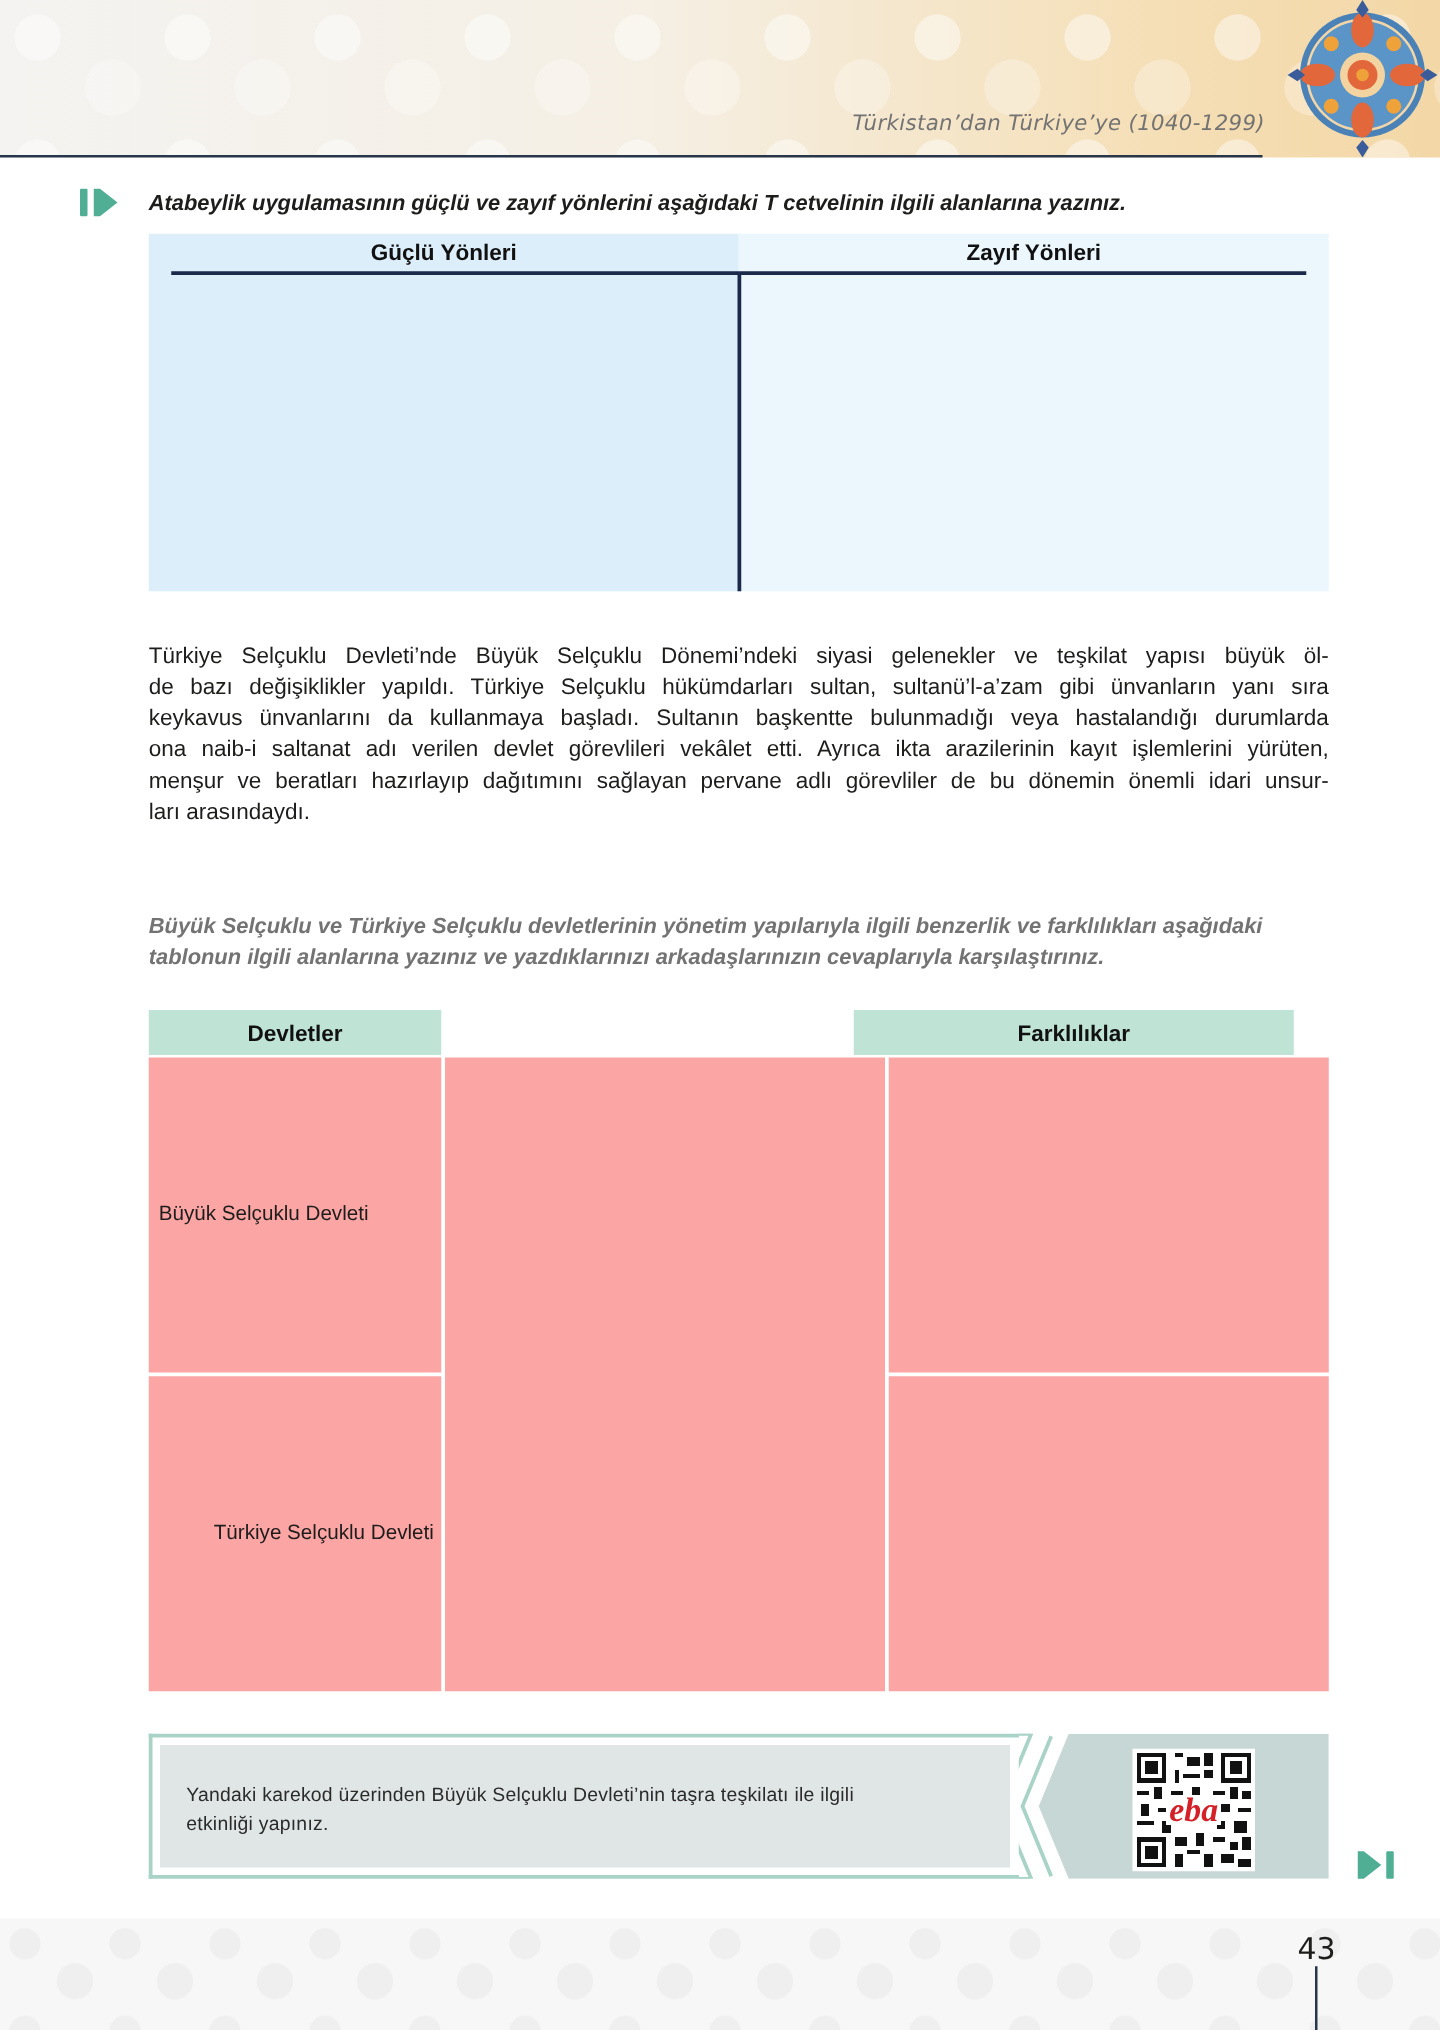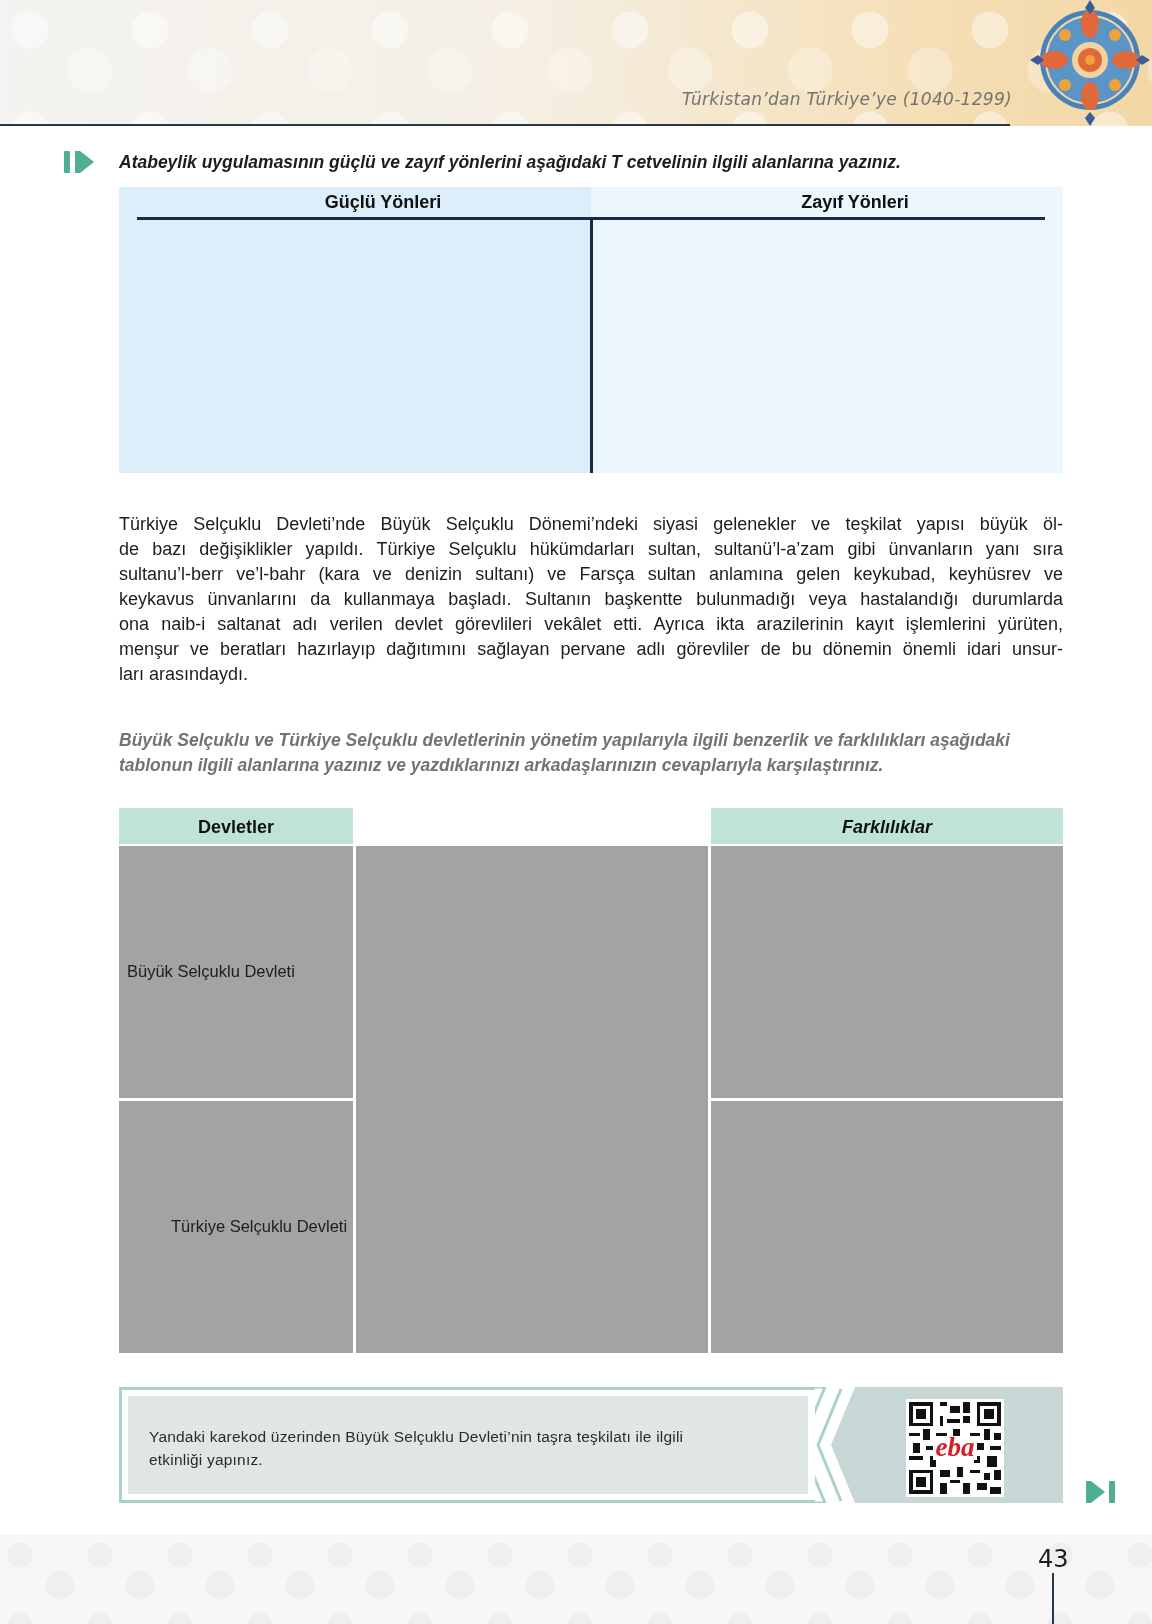--- a/index.html
+++ b/index.html
@@ -40,38 +40,38 @@
   .instruction {
     position: absolute; left: 119px; top: 152px; width: 950px;
     font-size: 17.5px; font-style: italic; font-weight: bold; color: #1d1d1b;
   }
   
   .tchart { position: absolute; left: 119px; top: 187px; width: 944px; height: 286px; }
   .tchart .col-left { position: absolute; left: 0; top: 0; width: 472px; height: 286px; background: #dceefa; }
   .tchart .col-right { position: absolute; left: 472px; top: 0; width: 472px; height: 286px; background: #ecf7fd; }
   .tchart .head {
     position: absolute; top: 0; height: 30px; line-height: 30px; text-align: center;
-    font-weight: bold; font-size: 18px; color: #111; margin-left: 28px;
+    font-weight: bold; font-size: 18px; color: #111;
   }
   .tchart .hline { position: absolute; left: 18px; top: 30px; width: 908px; height: 3px; background: #1b2a4a; }
   .tchart .vline { position: absolute; left: 471px; top: 31px; width: 3px; height: 255px; background: #1b2a4a; }
   
   .para {
     position: absolute; left: 119px; top: 512px; width: 944px;
     font-size: 18px; line-height: 25px; color: #1d1d1b; text-align: justify;
   }
   .para .line { display: block; text-align: justify; text-align-last: justify; white-space: nowrap; }
   .para .line.last { text-align-last: left; }
   .bold-instr {
     position: absolute; left: 119px; top: 728px; width: 944px;
     font-size: 17.5px; line-height: 25px; font-style: italic; font-weight: bold; color: #737373;
   }
   
   .ctable { position: absolute; left: 119px; top: 808px; width: 944px; height: 552px; }
-  .ctable .cell { position: absolute; background: #a3a3a3; box-sizing: border-box; }
+  .ctable .cell { position: absolute; background: #fca5a5; box-sizing: border-box; }
   .ctable .hcell {
     position: absolute; background: #bfe3d5; height: 36px; line-height: 38px;
     text-align: center; font-weight: bold; font-size: 18px; color: #111;
   }
   .ctable .rowlabel { position: absolute; left: 8px; font-size: 16.5px; color: #1d1d1b; }
   
   .qr-wrap { position: absolute; left: 119px; top: 1387px; width: 836px; height: 120px; }
   .qr-text-box {
     position: absolute; left: 0; top: 0; width: 706px; height: 116px;
     border: 3px solid #a9d3c7; border-right: none; box-sizing: border-box; background: #fff;
@@ -148,36 +148,35 @@
   <div class="col-right"></div>
   <div class="head" style="left:0;width:472px;">Güçlü Yönleri</div>
   <div class="head" style="left:472px;width:472px;">Zayıf Yönleri</div>
   <div class="hline"></div>
   <div class="vline"></div>
 </div>
 
 <div class="para">
   <span class="line">Türkiye Selçuklu Devleti’nde Büyük Selçuklu Dönemi’ndeki siyasi gelenekler ve teşkilat yapısı büyük öl-</span>
   <span class="line">de bazı değişiklikler yapıldı. Türkiye Selçuklu hükümdarları sultan, sultanü’l-a’zam gibi ünvanların yanı sıra</span>
-  <span class="line">sultanu’l-berr ve’l-bahr (kara ve denizin sultanı) ve Farsça sultan anlamına gelen keykubad, keyhüsrev ve</span>
   <span class="line">keykavus ünvanlarını da kullanmaya başladı. Sultanın başkentte bulunmadığı veya hastalandığı durumlarda</span>
   <span class="line">ona naib-i saltanat adı verilen devlet görevlileri vekâlet etti. Ayrıca ikta arazilerinin kayıt işlemlerini yürüten,</span>
   <span class="line">menşur ve beratları hazırlayıp dağıtımını sağlayan pervane adlı görevliler de bu dönemin önemli idari unsur-</span>
   <span class="line last">ları arasındaydı.</span>
 </div>
 
 <div class="bold-instr">
   <div>Büyük Selçuklu ve Türkiye Selçuklu devletlerinin yönetim yapılarıyla ilgili benzerlik ve farklılıkları aşağıdaki</div>
   <div>tablonun ilgili alanlarına yazınız ve yazdıklarınızı arkadaşlarınızın cevaplarıyla karşılaştırınız.</div>
 </div>
 
 <div class="ctable">
 
   <div class="hcell" style="left:0;top:0;width:234px;">Devletler</div>
-  <div class="hcell" style="left:592px;top:0;width:352px;font-style:italic;">Farklılıklar</div>
+  <div class="hcell" style="left:564px;top:0;width:352px;">Farklılıklar</div>
 
   <div class="cell" style="left:0;top:38px;width:234px;height:252px;">
     <div class="rowlabel" style="top:116px;">Büyük Selçuklu Devleti</div>
   </div>
 
   <div class="cell" style="left:0;top:293px;width:234px;height:252px;">
     <div class="rowlabel" style="top:116px;margin-left:44px;">Türkiye Selçuklu Devleti</div>
   </div>
 
   <div class="cell" style="left:237px;top:38px;width:352px;height:507px;"></div>

